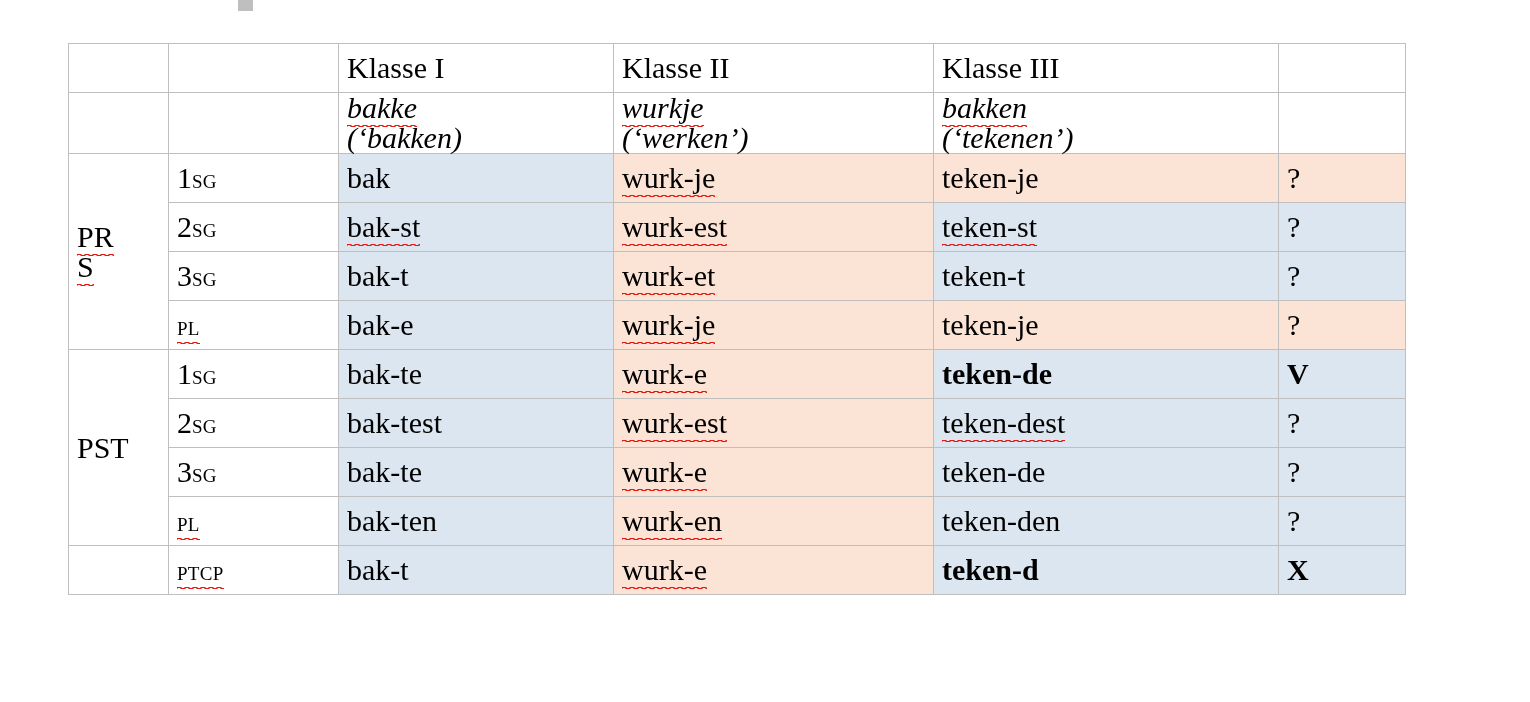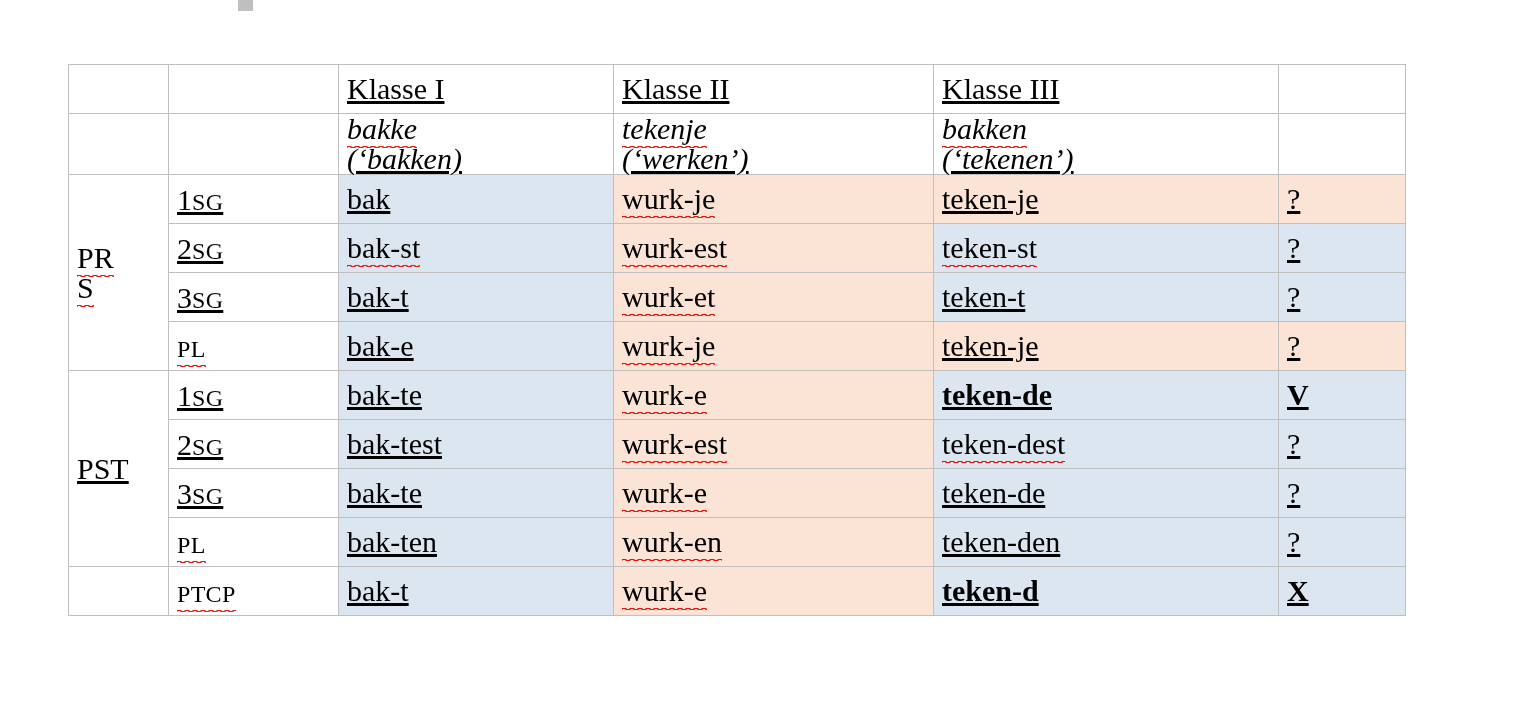--- a/index.html
+++ b/index.html
@@ -21,25 +21,24 @@
     left: 238px;
     top: 0px;
     width: 15px;
     height: 11px;
     background: #bfbfbf;
   }
 
   #paradigm-table {
     position: absolute;
     left: 68px;
-    top: 64px;
+    top: 43px;
     border-collapse: collapse;
     table-layout: fixed;
     width: 1337px;
-    text-decoration: underline;
   }
 
   #paradigm-table td {
     border: 1.5px solid #bfbfbf;
     padding: 0 8px;
     vertical-align: middle;
     font-size: 30px;
     line-height: 1.0;
     color: #000000;
     background: #ffffff;
@@ -73,21 +72,21 @@
     line-height: 1.55;
     white-space: normal;
     margin-left: 40px;
   }
   .hdr-gloss .lemma { display: block; }
   .hdr-gloss .gloss { display: block; }
 
   
   .sc {
     font-variant: small-caps;
-    font-size: 34px;
+    font-size: 27px;
     letter-spacing: 0.3px;
   }
   .num { font-size: 30px; }
 
   .tense-label { font-size: 29px; white-space: normal; line-height: 1.05; vertical-align: top; padding-top: 5px; margin-top: 20px; }
 
   .bold { font-weight: bold; }
   .mark { font-size: 31px; }
   .mark.bold { font-size: 32px; }
 
@@ -136,21 +135,21 @@
     </tr>
 
     <tr>
       <td></td>
       <td></td>
       <td class="hdr-gloss">
         <span class="lemma"><span class="sq">bakke</span></span>
         <span class="gloss">(‘bakken)</span>
       </td>
       <td class="hdr-gloss">
-        <span class="lemma"><span class="sq">tekenje</span></span>
+        <span class="lemma"><span class="sq">wurkje</span></span>
         <span class="gloss">(‘werken’)</span>
       </td>
       <td class="hdr-gloss k3-cell">
         <span class="lemma"><span class="sq">bakken</span></span>
         <span class="gloss">(‘tekenen’)</span>
       </td>
       <td></td>
     </tr>
 
     <tr>

